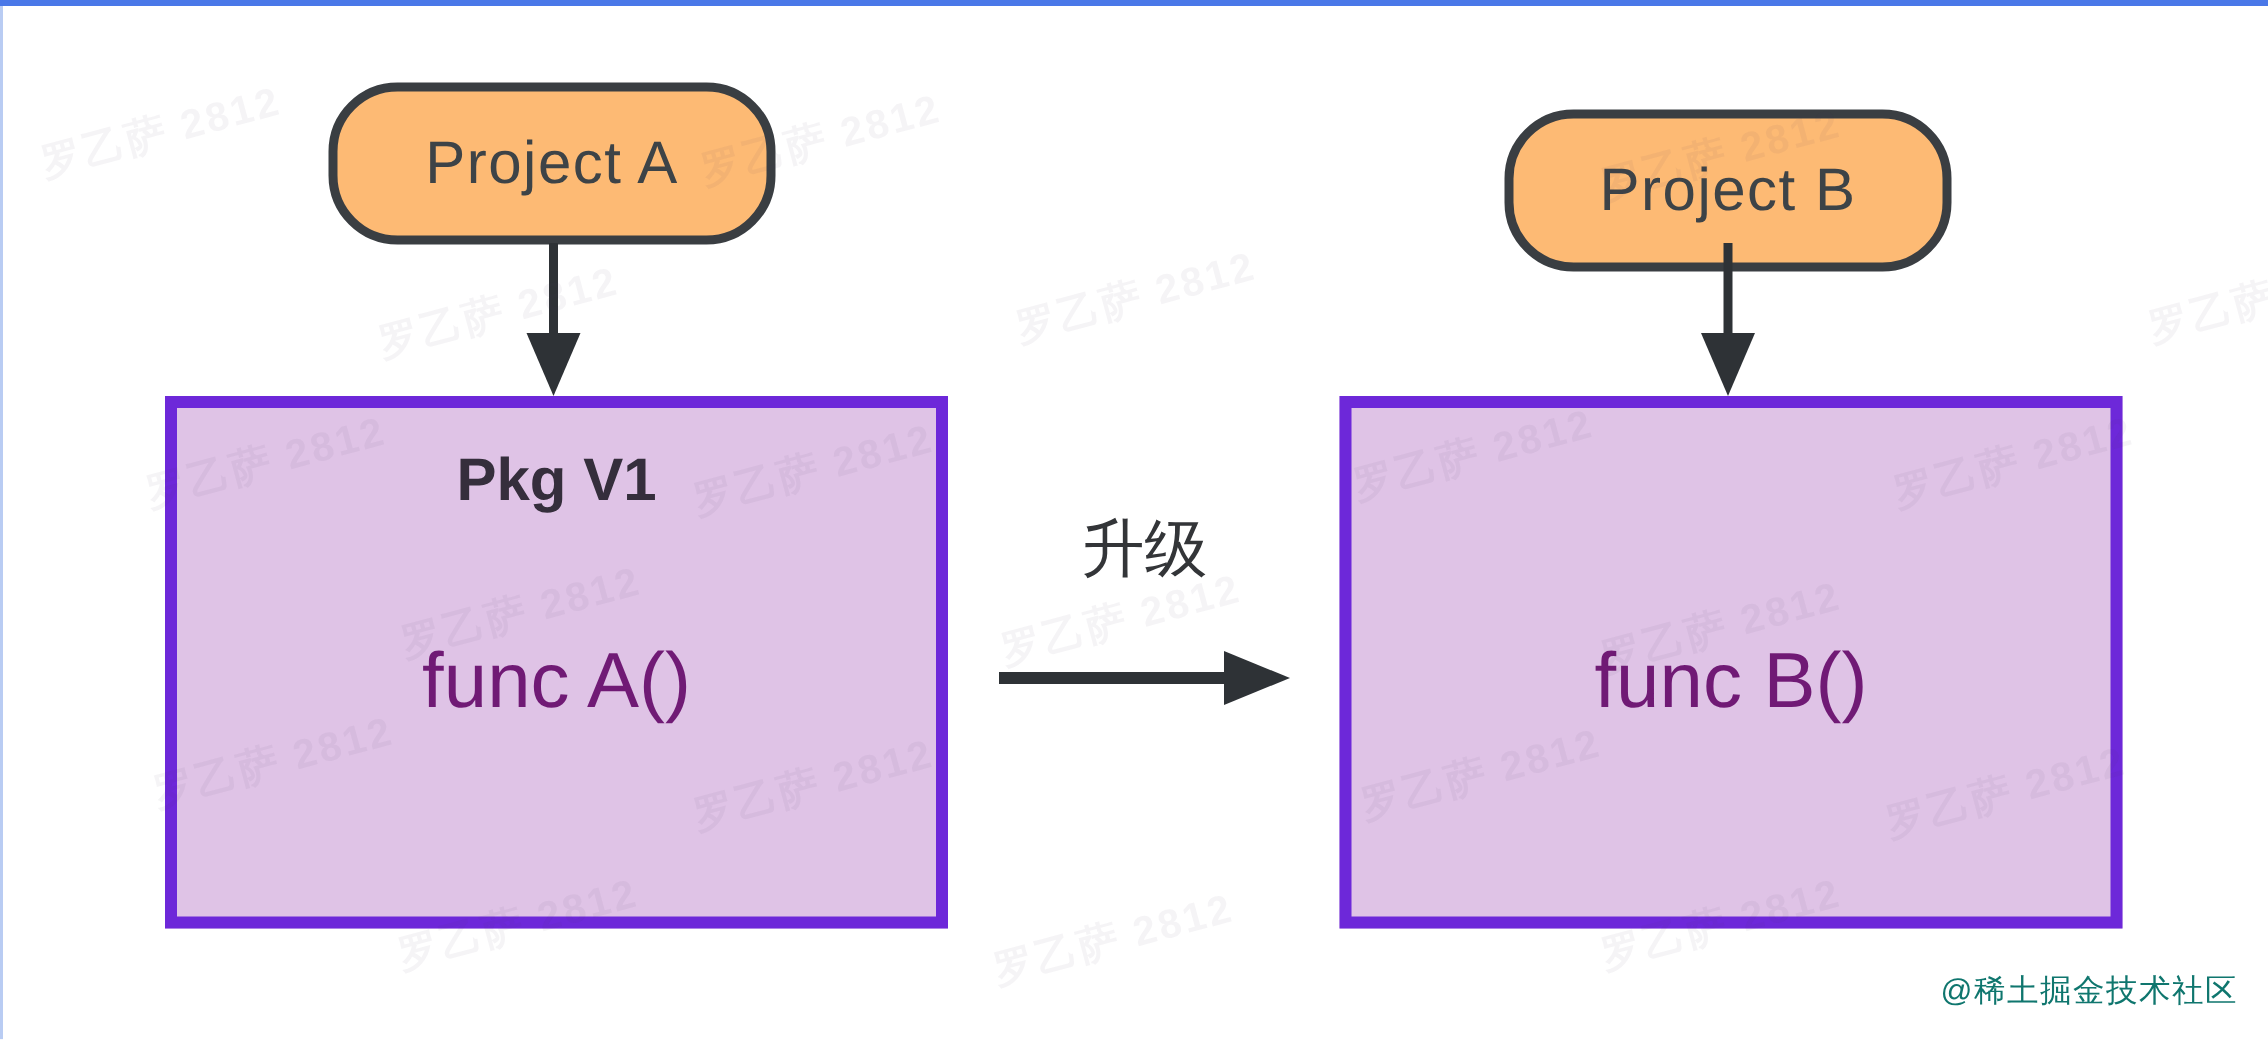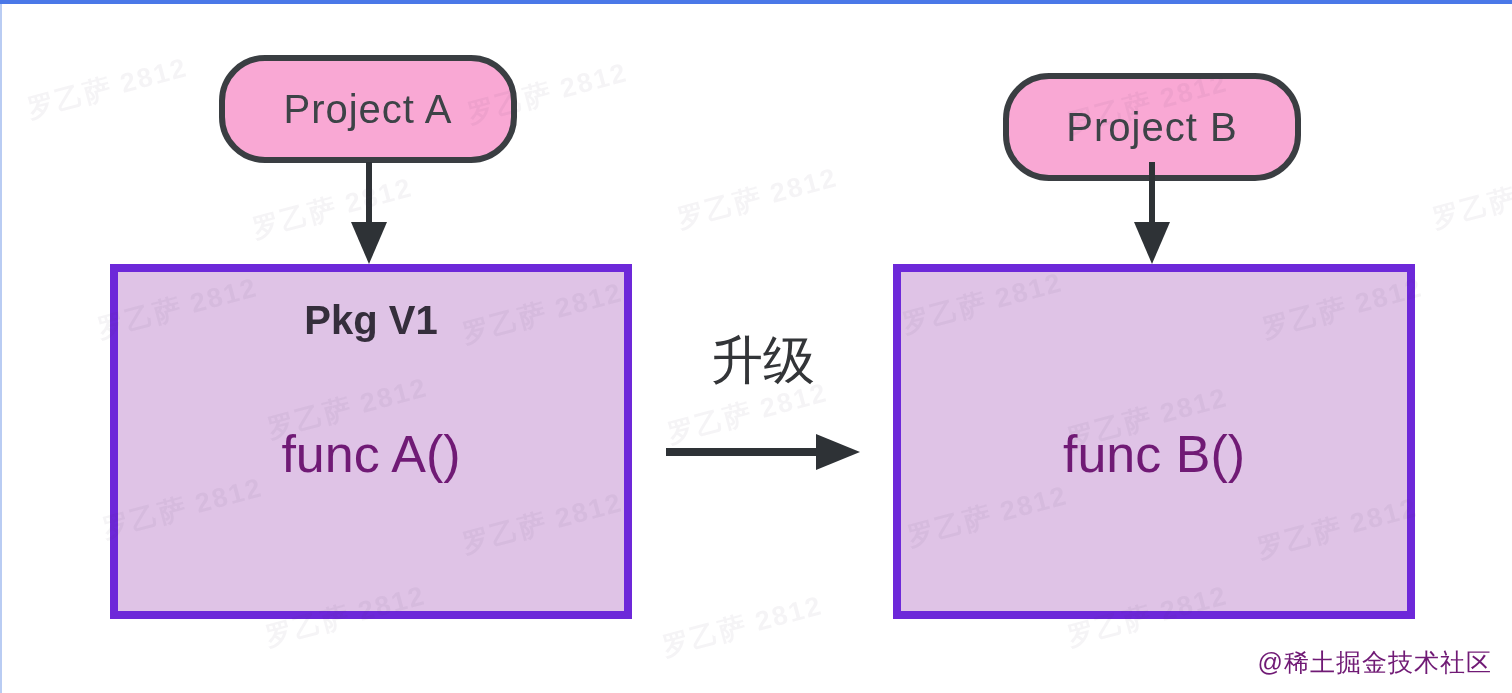--- a/index.html
+++ b/index.html
@@ -24,21 +24,21 @@
     font-size:27px;
     color:rgba(70,50,85,0.055);
     transform:rotate(-15deg);
     white-space:nowrap;
     letter-spacing:2px;
     font-weight:700;
   }
   .pill{
     position:absolute;
     width:298px;height:108px;
-    background:#f9a8d4;
+    background:#fdba74;
     border:6px solid #3a3e42;
     border-radius:46px;
     box-sizing:border-box;
     display:flex;align-items:center;justify-content:center;
     z-index:2;
   }
   .pill span{
     font-size:40px;color:#3d4347;letter-spacing:1px;
   }
   .pill-a{left:219px;top:55px;}
@@ -61,28 +61,28 @@
   .pkg-func{
     position:absolute;left:0;top:152px;width:100%;
     text-align:center;
     font-size:52px;color:#701a75;
   }
   .arrow-down{position:absolute;z-index:3;}
   .arrow-a{left:349px;top:162px;}
   .arrow-b{left:1132px;top:162px;}
   .arrow-right{position:absolute;left:666px;top:432px;z-index:3;}
   .upgrade-label{
-    position:absolute;left:666px;top:326px;width:194px;
+    position:absolute;left:666px;top:338px;width:194px;
     text-align:center;
-    font-size:52px;color:#333538;
+    font-size:42px;color:#333538;
     z-index:3;
   }
   .credit{
     position:absolute;right:20px;top:646px;
-    font-size:25px;color:#701a75;
+    font-size:21px;color:#0f766e;
     letter-spacing:1px;
     z-index:6;
   }
   .arrow-fill{fill:#2e3236;}
 </style>
 </head>
 <body>
 
 <div class="canvas">
 

